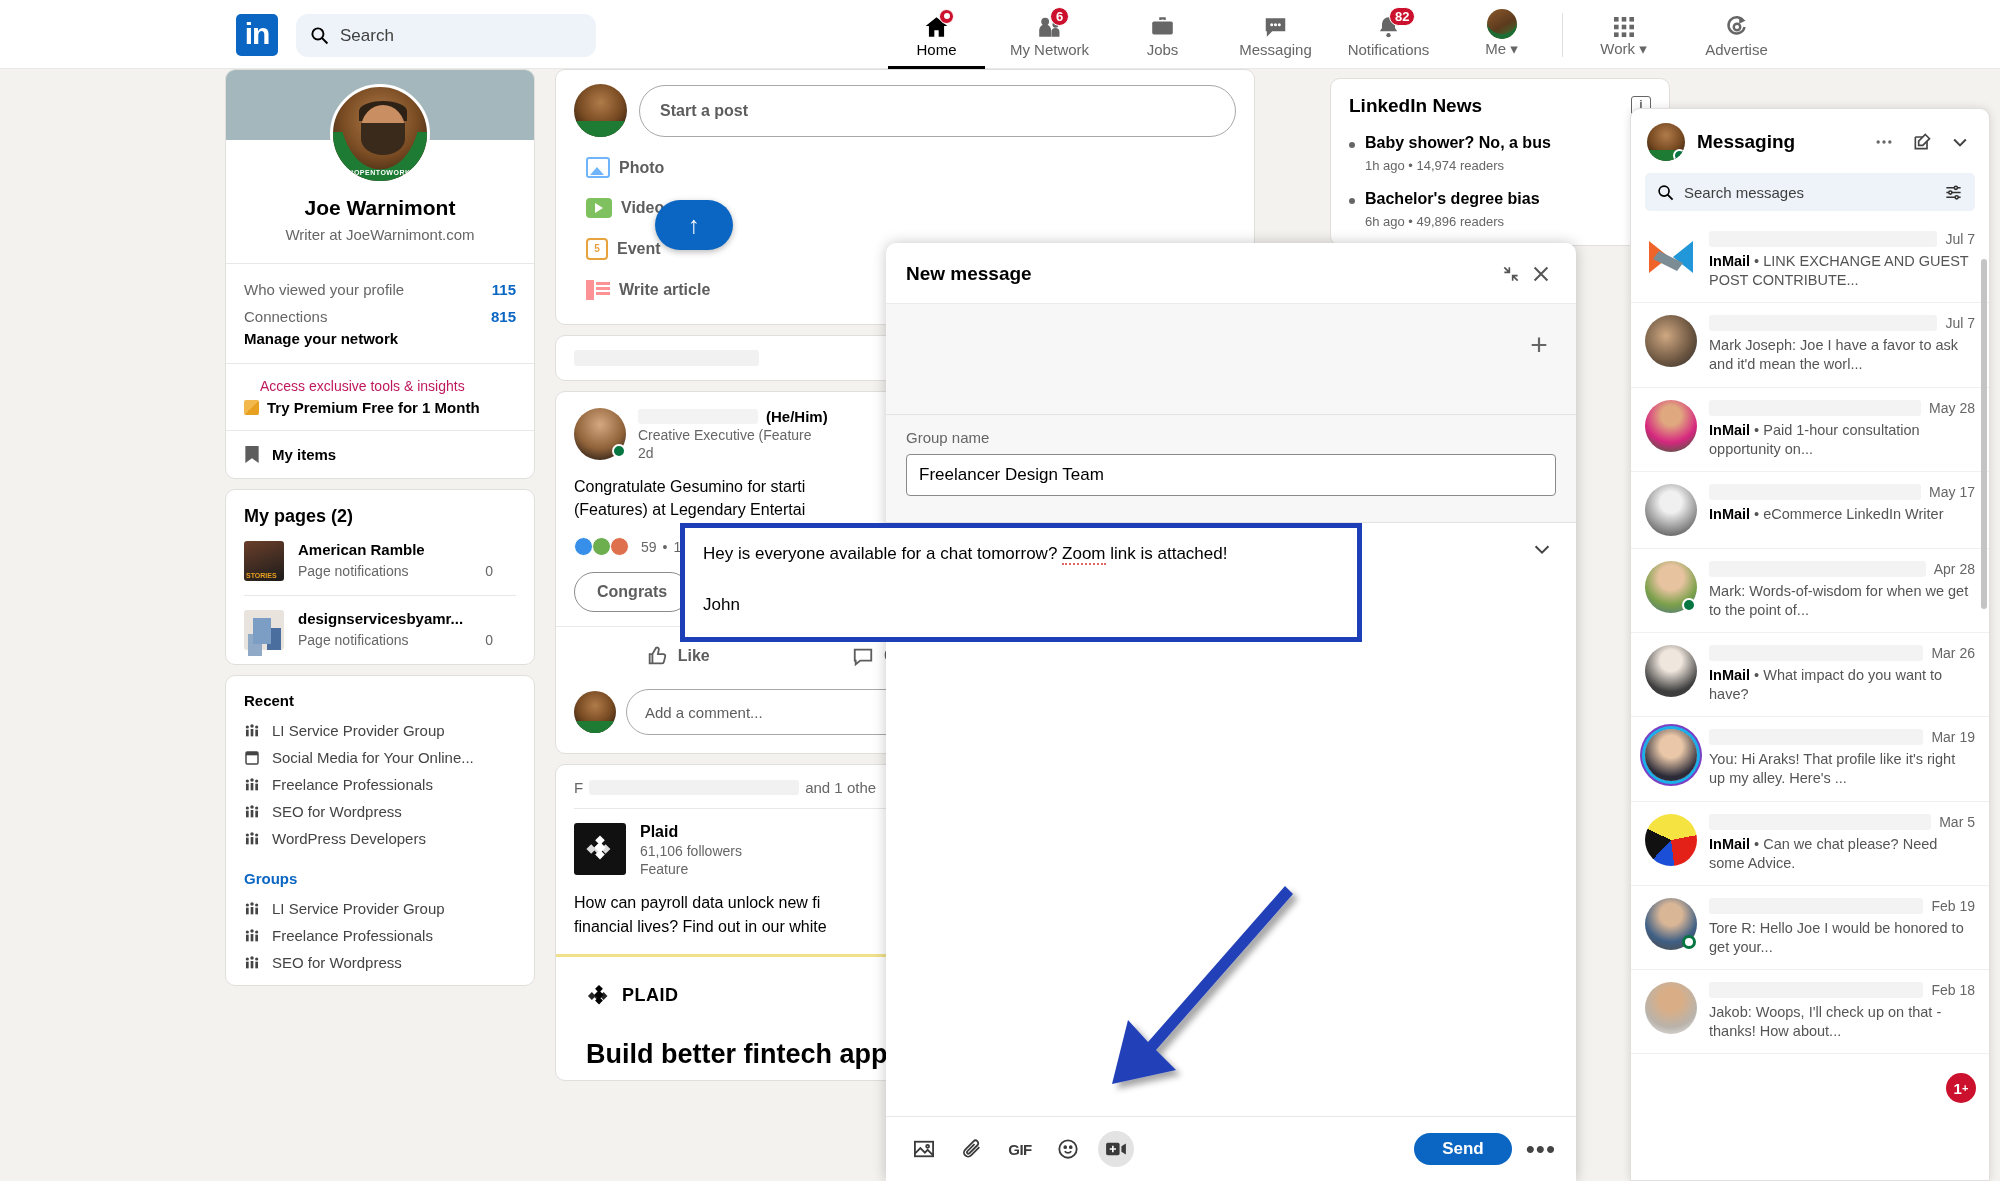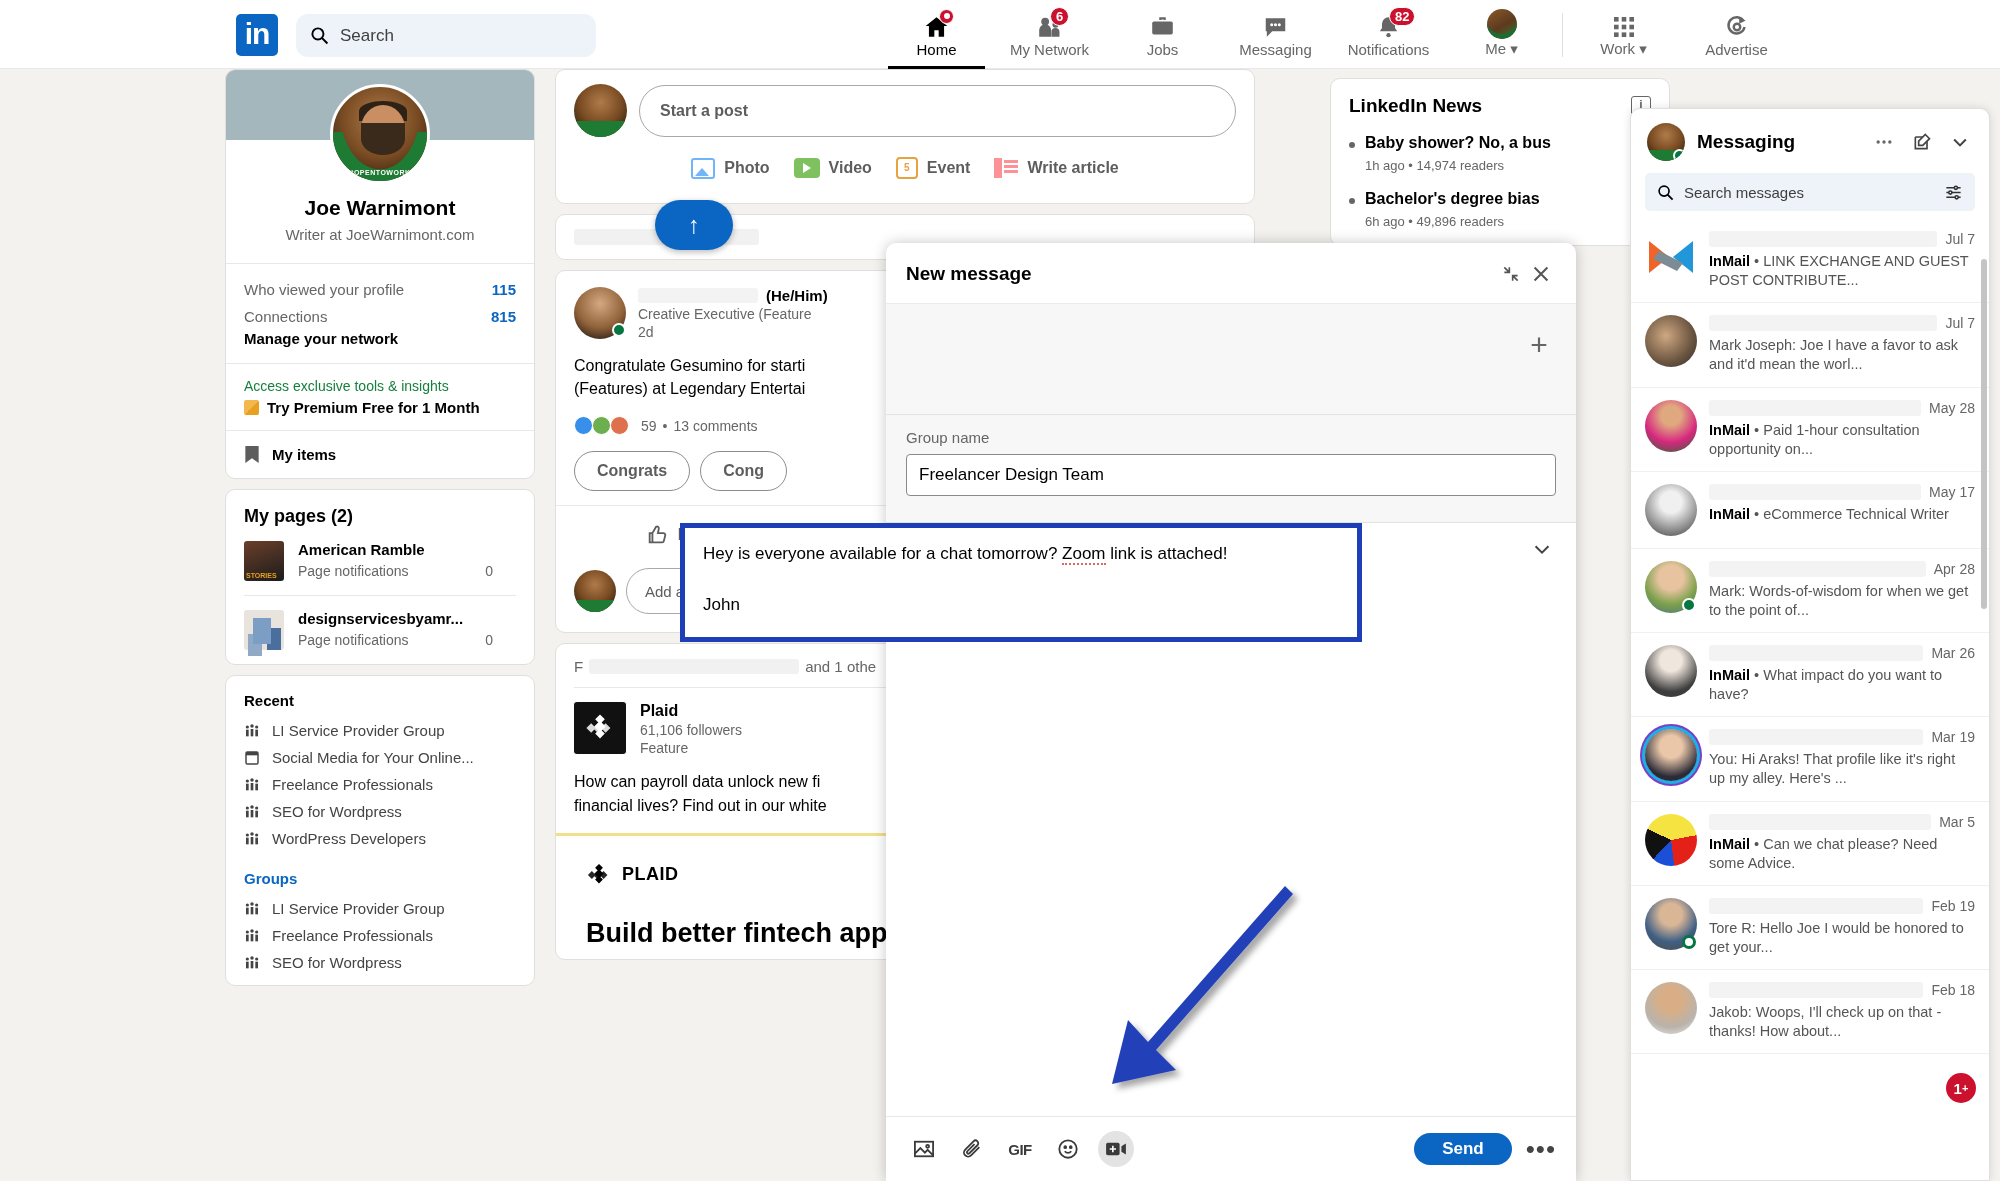--- a/index.html
+++ b/index.html
@@ -97,21 +97,21 @@
   .prof-sub { text-align: center; font-size: 15px; color: #666; margin: 6px 0 20px; }
   .hr { border-top: 1px solid #e8e8e8; }
   .statrow {
     display: flex; justify-content: space-between; padding: 5px 18px; cursor: pointer;
   }
   .statrow .lbl { font-size: 15px; color: #666; }
   .statrow .val { font-size: 15px; color: #0a66c2; font-weight: 600; }
   .statsec { padding: 12px 0 14px; }
   .manage { font-size: 15px; font-weight: 700; color: #000; padding: 0 18px 2px; }
   .premium { padding: 14px 18px; }
-  .premium .p1 { font-size: 14px; color: #15803d; }
+  .premium .p1 { font-size: 14px; color: #be185d; margin-left: 16px; }
   .premium .p2 { font-size: 15px; font-weight: 700; color: #000; display: flex; align-items: center; gap: 8px; margin-top: 5px; }
   .gold { width: 15px; height: 15px; background: linear-gradient(135deg,#f3b84b 50%,#e8a020 50%); border-radius: 2px; }
   .myitems { padding: 14px 18px; display: flex; align-items: center; gap: 12px; font-size: 15px; font-weight: 700; color: #000; cursor: pointer; }
   .pages-h { font-size: 18px; font-weight: 700; padding: 16px 18px 12px; }
   .pagerow { display: flex; gap: 14px; padding: 2px 18px 14px; cursor: pointer; }
   .pagethumb { width: 40px; height: 40px; border-radius: 3px; flex-shrink: 0; }
   .pg1 { background: linear-gradient(160deg,#6b3f2a,#1b1b1b); position: relative; }
   .pg1::after { content:"STORIES"; position:absolute; left:2px; bottom:2px; color:#e8a020; font-size:7px; font-weight:bold;}
   .pg2 { background: #e8e3dc; position: relative; }
   .pg2::after { content:""; position:absolute; left:9px; top:8px; width:18px; height:26px; background:#7d9ec4; box-shadow: 12px 8px 0 -2px #4a6f9e, -7px 14px 0 -2px #8fa9c6; }
@@ -126,21 +126,21 @@
 
   
   .feed { position: absolute; left: 555px; top: 69px; width: 700px; }
   .startpost { background:#fff; border:1px solid #e0dfdc; border-radius:10px; padding:14px 18px 8px; }
   .sp-top { display: flex; gap: 12px; align-items: center; }
   .sp-av { width: 53px; height: 53px; border-radius: 50%; flex-shrink: 0;
     background: radial-gradient(circle at 50% 35%, #b07b4a 0%, #7a4c23 48%, #3b2411 80%); position: relative; overflow: hidden;}
   .sp-av .g { position:absolute; left:0; right:0; bottom:0; height:16px; background:#1e7b34; }
   .sp-input { flex: 1; height: 52px; border: 1px solid #a8a8a8; border-radius: 35px;
     display: flex; align-items: center; padding: 0 20px; font-size: 16px; font-weight: 600; color: #5d5d5d; cursor: pointer; }
-  .sp-acts { display: flex; justify-content: center; padding: 10px 0 6px; }
+  .sp-acts { display: flex; justify-content: flex-start; padding: 10px 0 6px; flex-direction: column; }
   .sp-act { display: flex; align-items: center; gap: 9px; padding: 10px 12px; border-radius: 5px; cursor: pointer;
     font-size: 16px; font-weight: 600; color: #5d5d5d; }
   .ic-photo { width: 24px; height: 21px; border: 2.5px solid #70b5f9; border-radius: 3px; position: relative; }
   .ic-photo::after { content:""; position:absolute; left:2px; bottom:1px; width:0;height:0;border-left:7px solid transparent;border-right:7px solid transparent;border-bottom:8px solid #70b5f9;}
   .ic-video { width: 26px; height: 20px; background: #7fc15e; border-radius: 4px; position: relative; }
   .ic-video::after { content:""; position:absolute; left:9px; top:5px; border-left:8px solid #fff; border-top:5px solid transparent; border-bottom:5px solid transparent;}
   .ic-event { width: 22px; height: 22px; border: 2.5px solid #e7a33e; border-radius: 4px; color:#e7a33e; font-size:10px; font-weight:bold; text-align:center; line-height:18px;}
   .ic-article { width: 24px; height: 20px; border-left: 8px solid #fc9295; position: relative; }
   .ic-article::after { content:""; position:absolute; left:2px; top:2px; width:14px; height:3px; background:#fc9295; box-shadow: 0 5px 0 #fc9295, 0 10px 0 #fc9295;}
 
@@ -768,21 +768,21 @@
         </div>
       </div>
 
       <div class="convo">
         <div class="cv-av" style="background:radial-gradient(circle at 50% 35%,#f0f0f0 25%,#9a9a9a 60%,#3a3a3a)"></div>
         <div class="cv-body">
           <div class="cv-top">
               <span class="cv-nameskel"></span>
             <span class="cv-date">May 17</span>
             </div>
-          <div class="cv-prev"><b>InMail</b> • <span>eCommerce Technical Writer</span></div>
+          <div class="cv-prev"><b>InMail</b> • <span>eCommerce LinkedIn Writer</span></div>
         </div>
       </div>
 
       <div class="convo">
         <div class="cv-av" style="background:radial-gradient(circle at 50% 32%,#e8c3a0 28%,#7ba04a 62%,#4a6f8a)">
           <div class="cv-on"></div>
         </div>
         <div class="cv-body">
           <div class="cv-top">
               <span class="cv-nameskel"></span>

